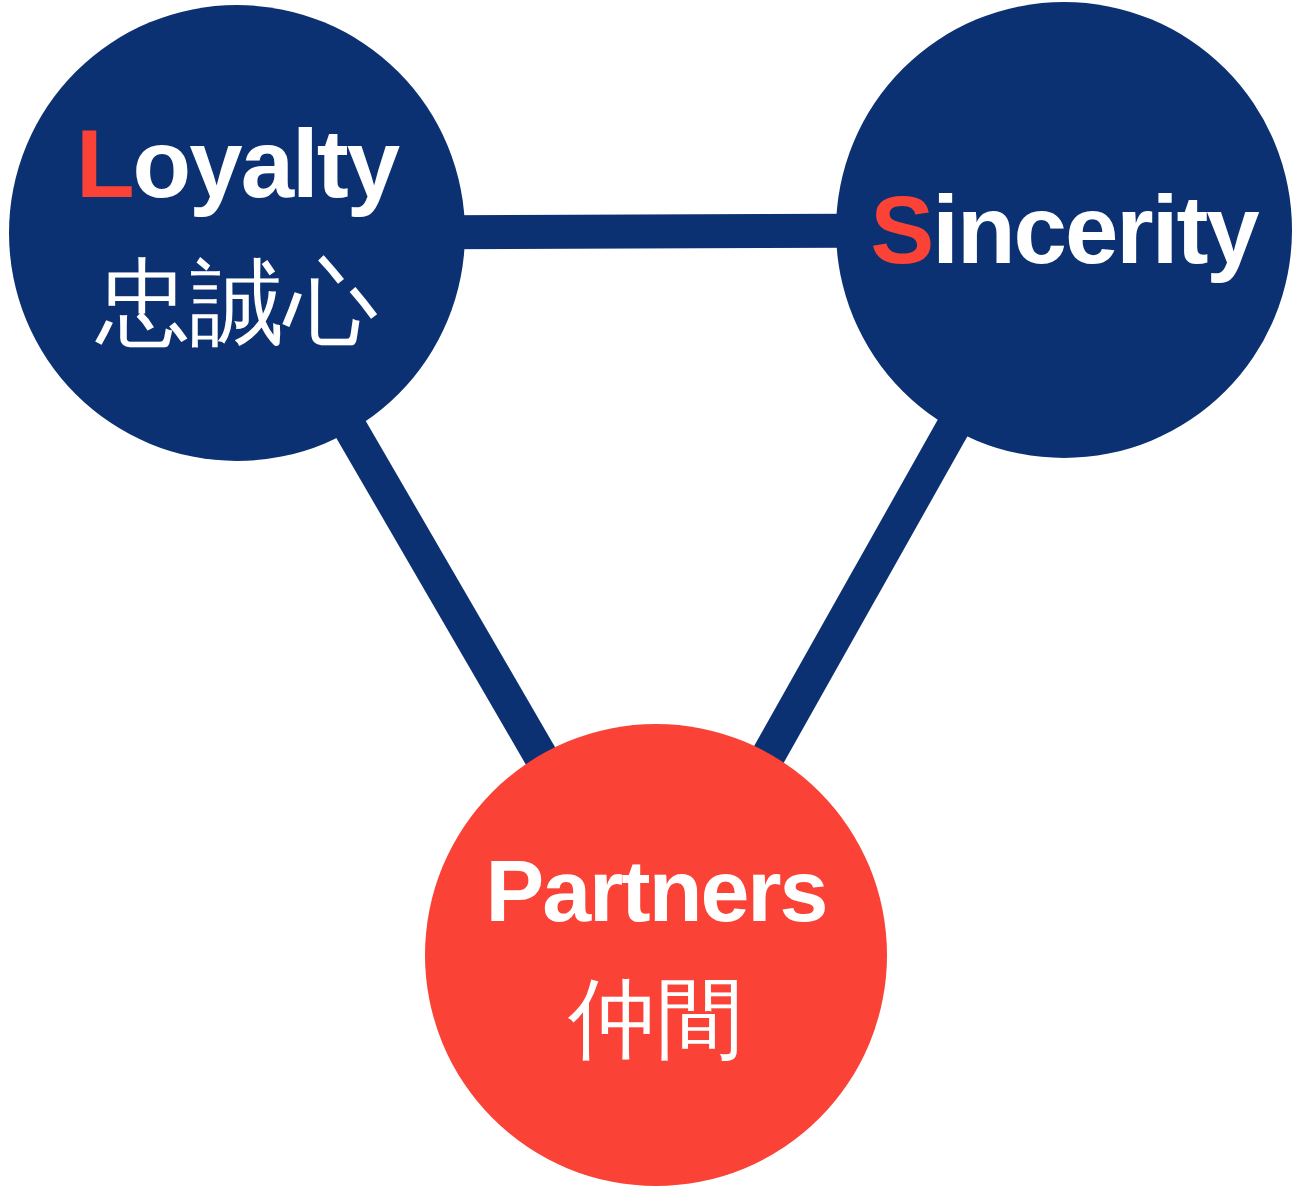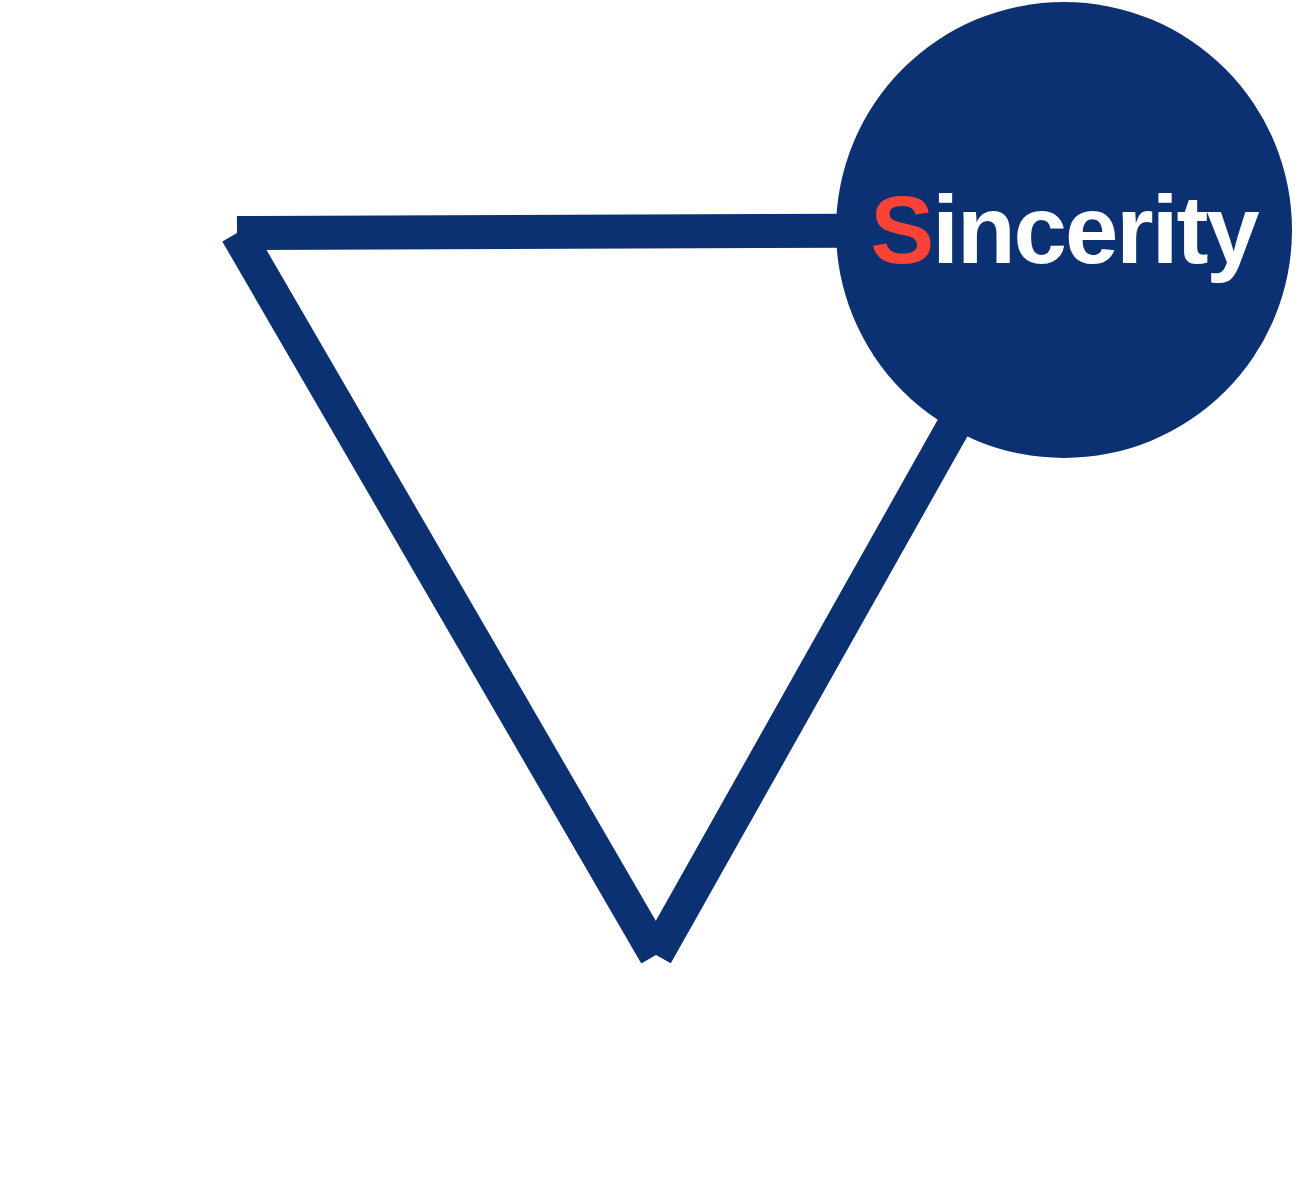--- a/index.html
+++ b/index.html
@@ -93,19 +93,27 @@
 <body>
 
 <div class="stage">
 
   <svg class="edges" width="1300" height="1189" viewBox="0 0 1300 1189" aria-hidden="true">
     <line class="edge" x1="237" y1="233" x2="1064" y2="230"></line>
     <line class="edge" x1="237" y1="233" x2="656" y2="955"></line>
     <line class="edge" x1="1064" y1="230" x2="656" y2="955"></line>
   </svg>
 
+  <div class="node node-loyalty">
+    <div class="label"><span class="accent">L</span><span>oyalty</span></div>
+    <div class="jp">忠誠心</div>
+  </div>
 
   <div class="node node-sincerity">
     <div class="label"><span class="accent">S</span><span>incerity</span></div>
   </div>
 
+  <div class="node node-partners">
+    <div class="label"><span class="accent">P</span><span>artners</span></div>
+    <div class="jp">仲間</div>
+  </div>
 
 </div>
 
 </body></html>

